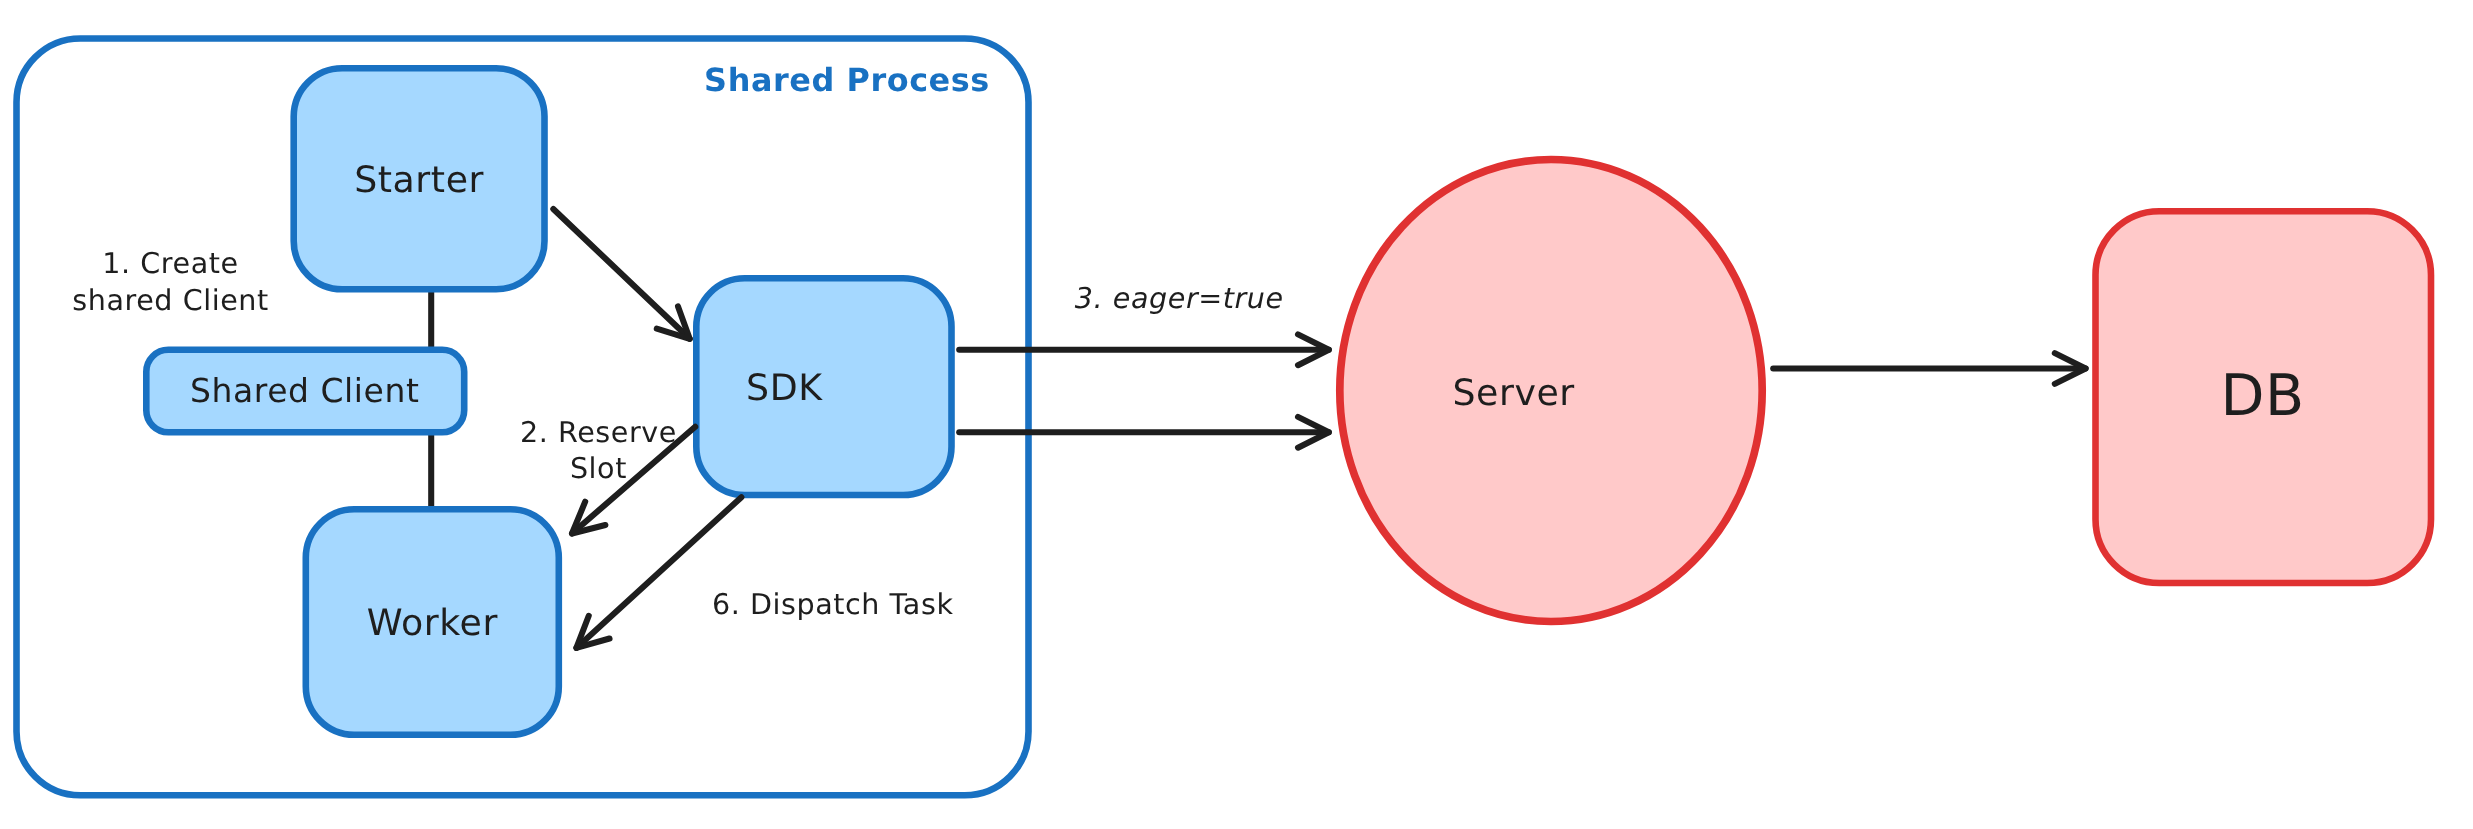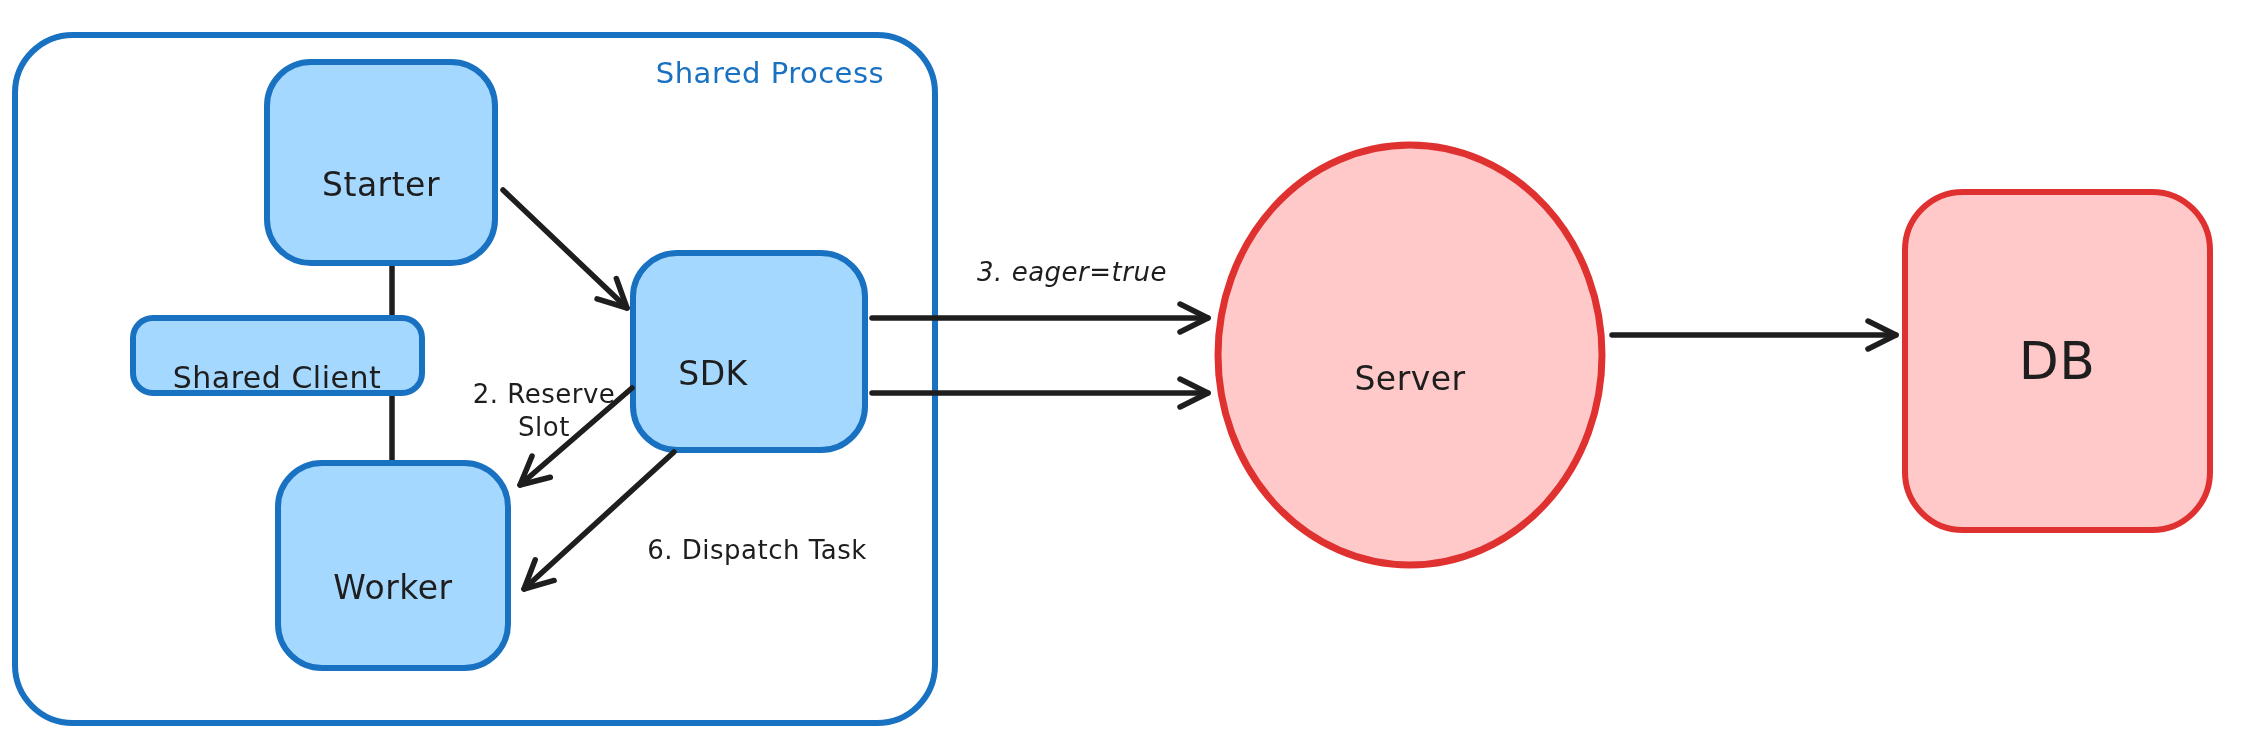--- a/index.html
+++ b/index.html
@@ -13,24 +13,24 @@
   .canvas svg { position:absolute; left:0; top:0; }
   .label {
     position:absolute;
     transform:translate(-50%,-50%);
     color:#1e1e1e;
     white-space:pre-line;
     text-align:center;
     line-height:1.25;
     letter-spacing:0.5px;
   }
-  .node-label  { font-size:33px;margin-top:22px; }
+  .node-label  { font-size:33px; }
   .db-label    { font-size:52px; }
   .note        { font-size:26px; }
-  .container-label { font-size:29px; color:#1971c2; font-weight:400; }
+  .container-label { font-size:29px; color:#1971c2; font-weight:700; }
 </style>
 </head>
 <body>
 
 <div class="canvas">
 
   <svg width="2248" height="754" viewBox="0 0 2248 754">
     <defs>
       <marker id="ah" markerUnits="userSpaceOnUse" markerWidth="48" markerHeight="48" viewBox="0 0 48 48" refX="42" refY="24" orient="auto">
         <path d="M14,10 L42,24 L14,38" fill="none" stroke="#1e1e1e" stroke-width="5.5" stroke-linecap="round" stroke-linejoin="round"></path>
@@ -64,24 +64,26 @@
   <div class="label container-label" style="left:770px; top:73px;">Shared Process</div>
 
   <div class="label node-label" style="left:381px; top:163px;">Starter</div>
 
   <div class="label node-label" style="left:277px; top:356px; font-size:30px;">Shared Client</div>
 
   <div class="label node-label" style="left:393px; top:566px;">Worker</div>
 
   <div class="label node-label" style="left:713px; top:352px;">SDK</div>
 
-  <div class="label node-label" style="left:1410px; top:357px;">Server</div>
+  <div class="label node-label" style="left:1376px; top:357px;">Server</div>
 
   <div class="label db-label" style="left:2057px; top:361px;">DB</div>
 
+  <div class="label note" style="left:155px; top:257px;">1. Create
+shared Client</div>
 
 
   <div class="label note" style="left:544px; top:410px;">2. Reserve
 Slot</div>
 
   <div class="label note" style="left:1072px; top:272px;font-style:italic;">3. eager=true</div>
 
 
   <div class="label note" style="left:757px; top:550px;">6. Dispatch Task</div>
 

